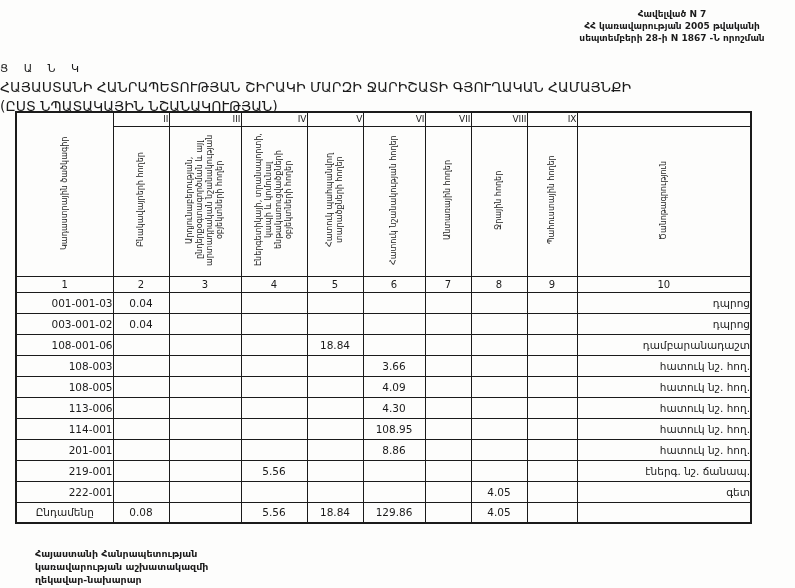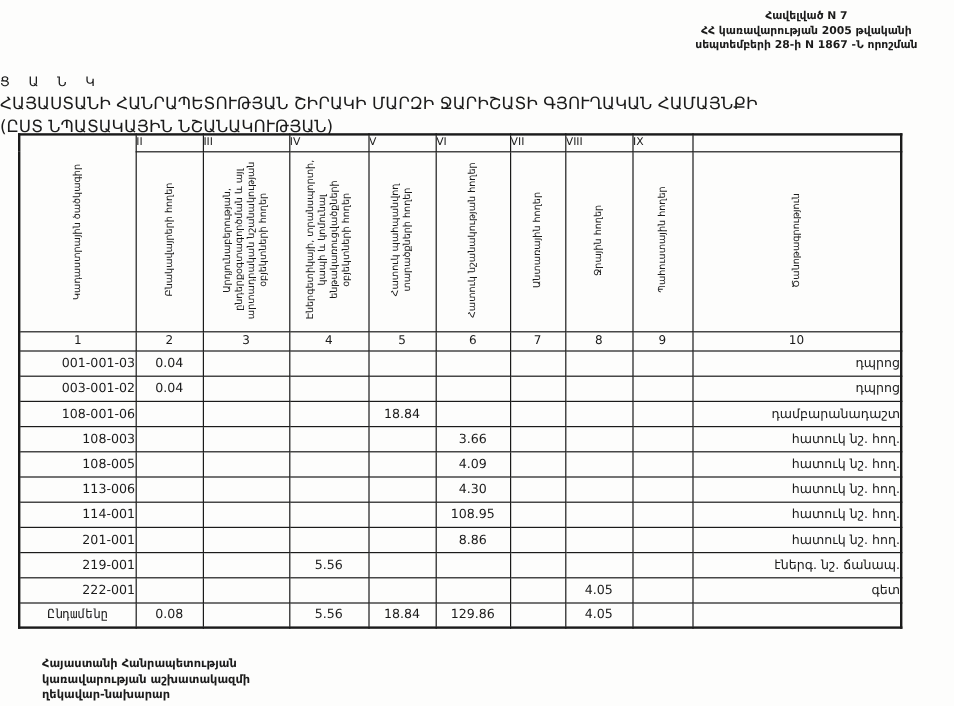--- a/index.html
+++ b/index.html
@@ -27,37 +27,37 @@
 
   table.land {
     position: absolute; top: 111px; left: 15px;
     width: 735px; border-collapse: collapse; table-layout: fixed;
     border: 2px solid #1b1b1b;
   }
   .land th, .land td {
     border: 1px solid #1b1b1b; padding: 0;
     font-weight: normal; overflow: hidden;
   }
-  .roman { height: 14px; font-size: 9px; font-weight: bold; text-align: left; }
+  .roman { height: 14px; font-size: 9px; font-weight: bold; text-align: right; }
   .vert-th { vertical-align: bottom; text-align: center; height: 150px; }
   .vert {
     display: inline-block;
     writing-mode: vertical-rl;
     transform: rotate(180deg);
     font-size: 8px; line-height: 1.25;
     height: 144px; padding: 2px 0;
   }
   .code-th .vert { height: 158px; }
   .colnum { height: 16px; font-size: 10px; font-weight: bold; text-align: center; }
 
   .land tbody td { height: 21px; font-size: 10.5px; }
   .cell-code  { text-align: right; padding-left: 4px; }
   .cell-num   { text-align: center; }
   .cell-note  { text-align: right; padding-left: 5px; }
-  .cell-total { text-align: center; font-family: Liberation Mono, monospace; }
+  .cell-total { text-align: center; }
 
   .footer-left {
     position: absolute; top: 548px; left: 35px;
     font-size: 9.5px; font-weight: bold; line-height: 1.35;
   }
   .footer-right {
     position: absolute; top: 568px; left: 638px;
     font-size: 10px; font-weight: bold; margin-top: 24px;
   }
 </style>

